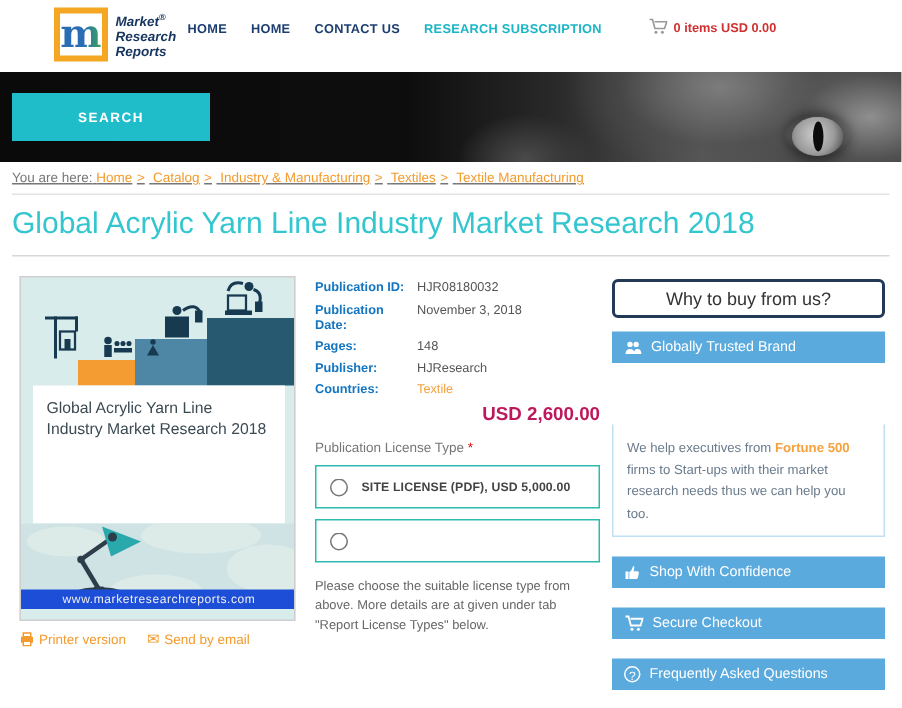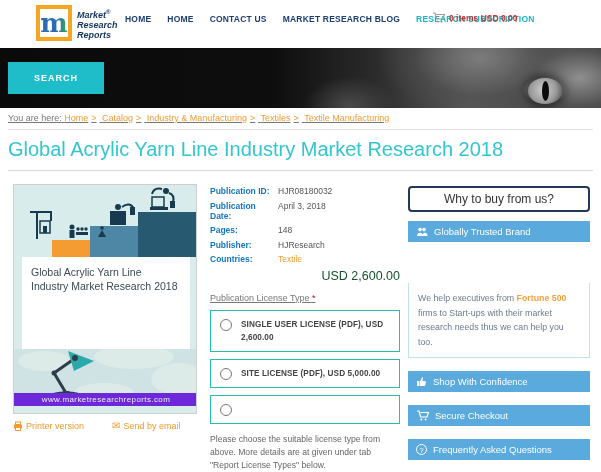--- a/index.html
+++ b/index.html
@@ -28,56 +28,56 @@
       radial-gradient(ellipse 120px 70px at 480px 10px, #7c7c7c 0%, rgba(80,80,80,.5) 55%, rgba(10,10,10,0) 85%),
       radial-gradient(ellipse 60px 40px at 350px 58px, #4a4a4a 0%, rgba(30,30,30,0) 75%),
       linear-gradient(90deg,#0a0a0a 0%,#0d0d0d 45%,#2a2a2a 62%,#585858 78%,#3d3d3d 100%);
   }
   .cat-eye { position:absolute; left:528px; top:30px; width:34px; height:26px; border-radius:50%;
     background:radial-gradient(circle at 45% 45%, #cfcfcf 0%, #9a9a9a 55%, #3a3a3a 100%); box-shadow:0 0 8px 4px rgba(0,0,0,.45);}
   .cat-pupil { position:absolute; left:14px; top:3px; width:7px; height:20px; border-radius:50%; background:#0c0c0c; }
   .search-row { position:absolute; top:62px; left:8px; display:flex; }
   .search-input { width:402px; height:32px; border:2px solid #1a56a0; background:#fff; padding:0 14px; font-size:10px; color:#333; outline:none; font-family:"Liberation Sans",sans-serif; }
   .search-input::placeholder { color:#8a8a8a; }
-  .search-btn { width:96px; height:32px; background:#1ebdc9; color:#fff; border:none; font-weight:bold; font-size:9px; letter-spacing:1px; cursor:pointer; font-family:"Liberation Sans",sans-serif; }
+  .search-btn { width:132px; height:32px; background:#1ebdc9; color:#fff; border:none; font-weight:bold; font-size:9px; letter-spacing:1px; cursor:pointer; font-family:"Liberation Sans",sans-serif; }
 
   
   .breadcrumb { position:absolute; top:113px; left:8px; font-size:9px; color:#777;text-decoration:underline; }
   .breadcrumb a { color:#f29b2e; text-decoration:none; cursor:pointer; }
   .breadcrumb .sep { color:#f29b2e; margin:0 3px; }
   .rule1 { position:absolute; top:129px; left:8px; width:585px; border-top:1px solid #e3e3e3; }
 
   
   .page-title { position:absolute; top:138px; left:8px; width:585px; font-size:20px; color:#33c6cf; font-weight:400; }
   .rule2 { position:absolute; top:170px; left:8px; width:585px; border-top:1px solid #d8d8d8; }
 
   
   .cover { position:absolute; top:184px; left:13px; width:184px; height:230px; background:#d9ecec; border:1px solid #cfcfcf; overflow:hidden; }
   .cover-top { position:absolute; top:0; left:0; width:184px; height:72px; }
   .step-orange { position:absolute; left:38px; top:55px; width:38px; height:17px; background:#f49b31; }
   .step-steel  { position:absolute; left:76px; top:41px; width:48px; height:31px; background:#4e86a5; }
   .step-dark   { position:absolute; left:124px; top:27px; width:60px; height:45px; background:#275a70; }
   .cover-white { position:absolute; top:72px; left:8px; width:168px; height:92px; background:#fff; padding:8px 9px; }
   .cover-title { font-size:10.5px; line-height:14px; color:#3c4a52; }
   .cover-bottom { position:absolute; top:164px; left:0; width:184px; height:53px; background:#cfe3e4; }
-  .cover-footer { position:absolute; top:208px; left:0; width:184px; height:13px; background:#6d28d9; color:#f0f0f0; font-size:8px; text-align:center; line-height:13px; letter-spacing:.4px; }
-
-  
-  .actions { position:absolute; top:420px; left:13px; display:flex; gap:28px; align-items:center; }
+  .cover-footer { position:absolute; top:208px; left:0; width:184px; height:13px; background:#1d4ed8; color:#f0f0f0; font-size:8px; text-align:center; line-height:13px; letter-spacing:.4px; }
+
+  
+  .actions { position:absolute; top:420px; left:13px; display:flex; gap:14px; align-items:center; }
   .actions a { display:flex; align-items:center; gap:3px; font-size:9px; color:#f29b2e; text-decoration:none; cursor:pointer; }
   .email-glyph { font-size:10px; color:#f29b2e; }
 
   
   .mid { position:absolute; top:186px; left:210px; width:190px; }
   .detail-row { display:flex; font-size:8.5px; margin-bottom:4.5px; }
   .detail-row .lbl { width:68px; color:#1476c0; font-weight:bold; flex:none; }
   .detail-row .val { color:#555; }
   .detail-row .val.orange { color:#f5a13d; }
-  .price { text-align:right; color:#14532d; font-weight:normal; font-size:12.5px; margin-top:3px; }
-  .license-type { font-size:9px; color:#777; margin-top:10px;text-decoration:underline; }
+  .price { text-align:right; color:#be185d; font-weight:bold; font-size:12.5px; margin-top:3px; }
+  .license-type { font-size:9px; color:#777; margin-top:10px; }
   .license-type .req { color:#d00; }
   .license-box { border:1px solid #2bbcb0; margin-top:7px; padding:7px 9px; display:flex; align-items:flex-start; gap:9px; }
   .license-box input { width:12px; height:12px; accent-color:#bbb; flex:none; margin-top:1px; cursor:pointer; }
   .license-box label { font-size:8.2px; font-weight:bold; color:#444; line-height:13px; letter-spacing:.1px; cursor:pointer; }
   .note { font-size:8.6px; color:#666; line-height:1.55; margin-top:9px; width:190px; }
 
   
   .right { position:absolute; top:186px; left:408px; width:182px; }
   .why-box { border:2px solid #223a57; border-radius:4px; height:26px; display:flex; align-items:center; justify-content:center; font-size:12px; color:#333; cursor:pointer; }
   .bar { background:#5aaade; color:#fff; font-size:9.5px; height:21px; display:flex; align-items:center; gap:6px; padding:0 8px; cursor:pointer; }
@@ -102,21 +102,20 @@
       <div class="logo-text">
         <div><span>Market</span><sup>®</sup></div>
         <div>Research</div>
         <div>Reports</div>
       </div>
     </div>
     <div class="nav">
       <a>HOME</a>
       <a>HOME</a>
       <a>CONTACT US</a>
-      <a>MARKET RESEARCH BLOG</a>
       <a class="teal">RESEARCH SUBSCRIPTION</a>
     </div>
     <div class="cart-box">
       <svg width="13" height="11" viewBox="0 0 13 11">
           <path d="M1 1h2l1.6 6h6.4l1.5-4.5H4.4" fill="none" stroke="#9a9a9a" stroke-width="1.1"></path>
           <circle cx="5.3" cy="9.5" r="1" fill="#9a9a9a"></circle>
           <circle cx="9.6" cy="9.5" r="1" fill="#9a9a9a"></circle>
         </svg>
       <span>0 items USD 0.00</span>
     </div>
@@ -213,45 +212,41 @@
     </a>
   </div>
 
   <div class="mid">
     <div class="detail-row">
         <span class="lbl">Publication ID:</span>
         <span class="val">HJR08180032</span>
       </div>
     <div class="detail-row">
         <span class="lbl">Publication Date:</span>
-        <span class="val">April 3, 2018</span>
+        <span class="val">November 3, 2018</span>
       </div>
     <div class="detail-row">
         <span class="lbl">Pages:</span>
         <span class="val">148</span>
       </div>
     <div class="detail-row">
         <span class="lbl">Publisher:</span>
         <span class="val">HJResearch</span>
       </div>
     <div class="detail-row">
         <span class="lbl">Countries:</span>
         <span class="val orange">Textile</span>
       </div>
 
     <div class="price">USD 2,600.00</div>
 
     <div class="license-type">
       <span>Publication License Type </span><span class="req">*</span>
     </div>
 
-    <div class="license-box">
-      <input type="radio" name="license" style="">
-      <label>SINGLE USER LICENSE (PDF), USD 2,600.00</label>
-    </div>
     <div class="license-box">
       <input type="radio" name="license" style="">
       <label>SITE LICENSE (PDF), USD 5,000.00</label>
     </div>
     <div class="license-box">
       <input type="radio" name="license" style="">
     </div>
 
     <p class="note">Please choose the suitable license type from above. More details are at given under tab "Report License Types" below.</p>
 

